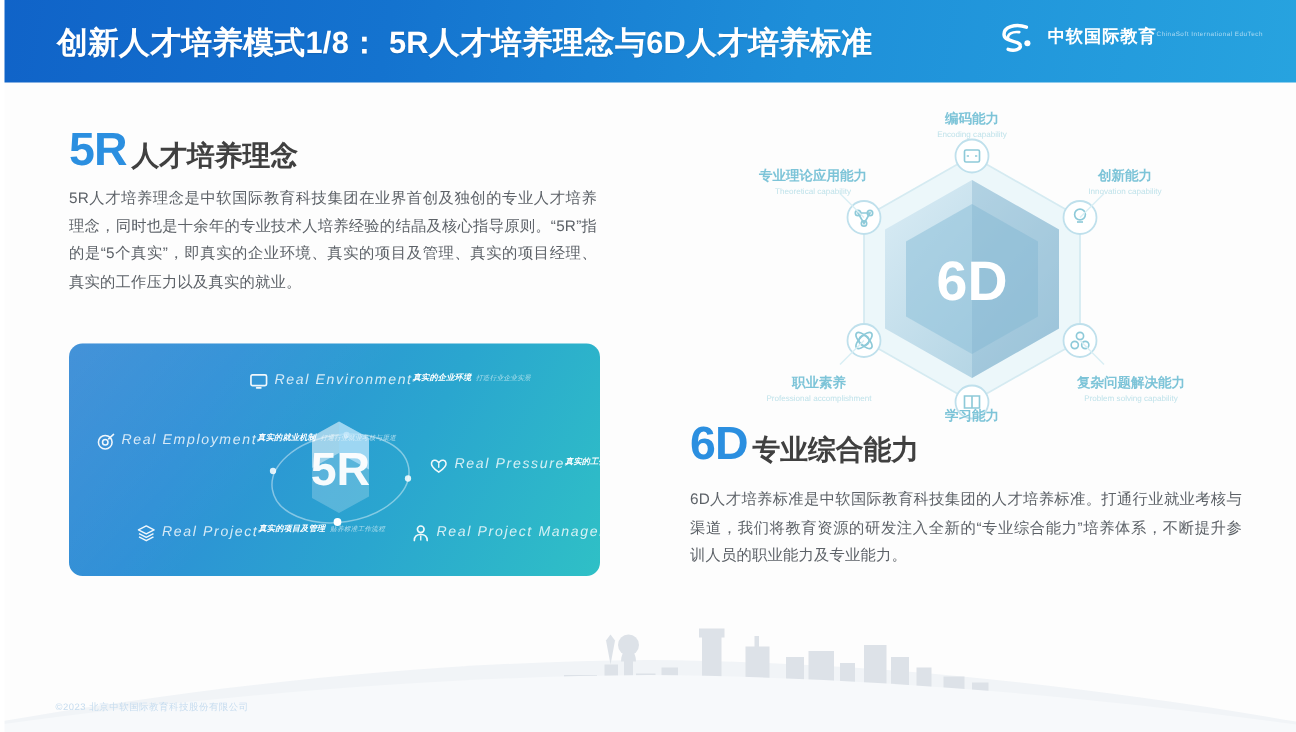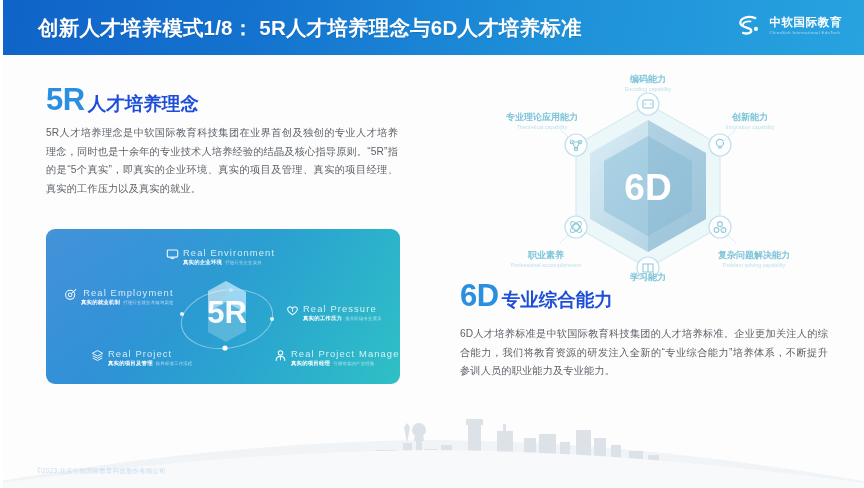--- a/index.html
+++ b/index.html
@@ -35,21 +35,21 @@
     text-shadow: 0 1px 1px rgba(0,0,0,.12);
   }
   .header-logo {
     position: absolute;
     right: 22px; top: 12px;
     display: flex;
     align-items: center;
     gap: 7px;
   }
   .logo-mark { width: 27px; height: 27px; flex: 0 0 27px; }
-  .logo-textblock { display: flex; flex-direction: column; justify-content: center; }
+  .logo-textblock { display: flex; justify-content: center; }
   .logo-cn {
     color: #ffffff;
     font-size: 11.5px;
     font-weight: bold;
     letter-spacing: 0.6px;
     line-height: 13px;
   }
   .logo-en {
     color: rgba(255,255,255,.62);
     font-size: 4.2px;
@@ -63,21 +63,21 @@
   .sec-head .big {
     font-size: 31px;
     font-weight: bold;
     color: #2b8fe0;
     letter-spacing: -0.5px;
     line-height: 1;
   }
   .sec-head .sub {
     font-size: 18.5px;
     font-weight: bold;
-    color: #1d4ed8;
+    color: #404040;
     margin-left: 3px;
     line-height: 1;
   }
 
   .body-text {
     font-size: 10.2px;
     line-height: 18.5px;
     color: #5d6268;
     letter-spacing: 0.15px;
     text-align: justify;
@@ -99,21 +99,21 @@
     border-radius: 9px;
     background: linear-gradient(118deg, #2f86d4 0%, #2d8fd6 26%, #2aa6cf 62%, #2fc0c6 100%);
     overflow: hidden;
   }
   .card5r .sheen {
     position: absolute; left: 0; top: 0; width: 100%; height: 100%;
     background: linear-gradient(135deg, rgba(255,255,255,.10) 0%, rgba(255,255,255,0) 45%);
   }
   .r-item { position: absolute; display: flex; align-items: flex-start; gap: 4px; }
   .r-item .r-ico { width: 13px; height: 13px; flex: 0 0 13px; margin-top: 1px; opacity: .93; }
-  .r-txt { display: flex; flex-direction: column; }
+  .r-txt { display: flex; flex-direction: row; font-style: italic; }
   .r-en {
     font-size: 9.4px;
     color: rgba(255,255,255,.80);
     letter-spacing: 1.1px;
     line-height: 11px;
     white-space: nowrap;
   }
   .r-cnline { display: flex; align-items: baseline; gap: 3px; margin-top: 1px; white-space: nowrap; }
   .r-cn { font-size: 5.4px; font-weight: bold; color: #ffffff; letter-spacing: .2px; }
   .r-desc { font-size: 4.4px; color: rgba(255,255,255,.62); letter-spacing: .2px; }
@@ -368,21 +368,21 @@
         <text x="44" y="57" font-size="5.4" fill="#bfe2ea">Theoretical capability</text>
       </g>
     </svg>
   </div>
 
   <div class="right-col">
     <div class="sec-head">
       <span class="big">6D</span>
       <span class="sub">专业综合能力</span>
     </div>
-    <div class="body-text">6D人才培养标准是中软国际教育科技集团的人才培养标准。企业更加关注人的综合能力，我们将教育资源的研发注入全新的“专业综合能力”培养体系，不断提升参训人员的职业能力及专业能力。</div>
+    <div class="body-text">6D人才培养标准是中软国际教育科技集团的人才培养标准。打通行业就业考核与渠道，我们将教育资源的研发注入全新的“专业综合能力”培养体系，不断提升参训人员的职业能力及专业能力。</div>
   </div>
 
   <svg class="skyline" viewBox="0 0 864 95" preserveAspectRatio="none">
     <path d="M0 95 L864 95 L864 88 C700 60, 560 48, 432 47 C304 48, 164 60, 0 88 Z" fill="#f1f4f7"></path>
     <g fill="#dde2e8">
       <rect x="468" y="31" width="13" height="50"></rect>
       <rect x="466" y="26" width="17" height="6"></rect>
       <rect x="497" y="38" width="16" height="43"></rect>
       <rect x="503" y="31" width="3" height="8"></rect>
       <rect x="524" y="45" width="12" height="36"></rect>

